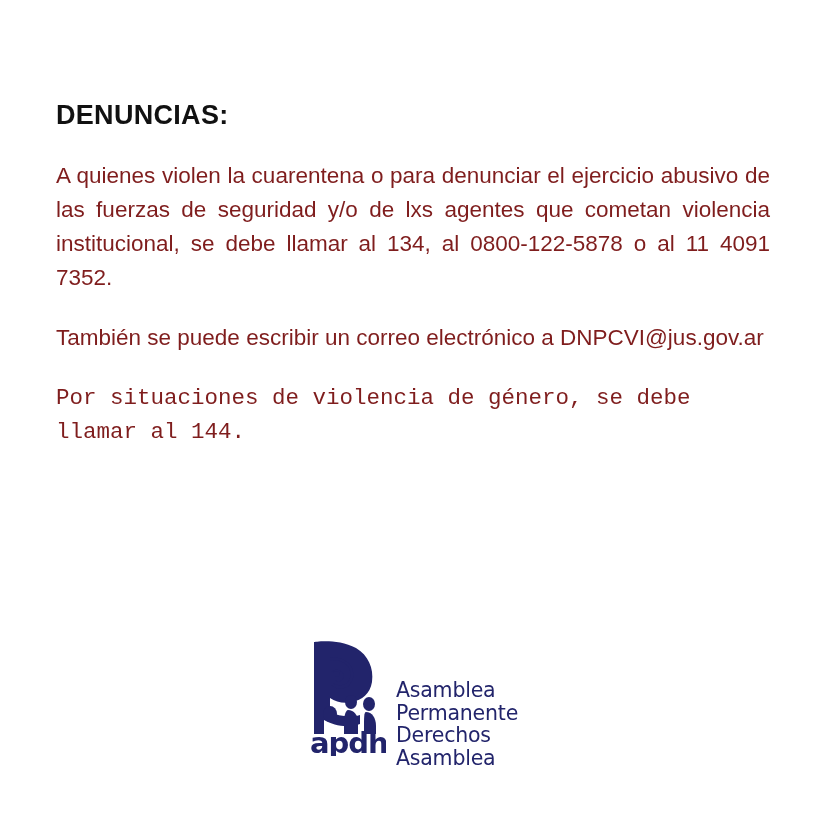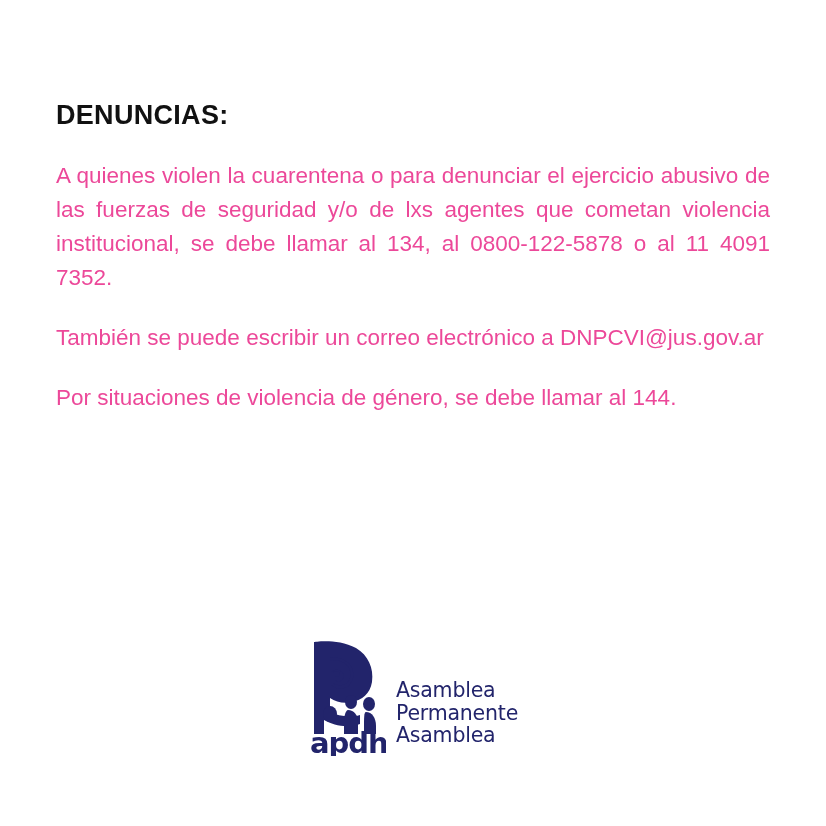--- a/index.html
+++ b/index.html
@@ -30,25 +30,26 @@
     font-size: 27px;
     font-weight: bold;
     letter-spacing: 0.3px;
     margin: 0 0 28px 0;
     color: #111111;
   }
   .para {
     font-size: 22.5px;
     line-height: 34px;
     margin: 0 0 26px 0;
-    color: #ec4899;
+    color: #7f1d1d;
     text-align: justify;
   }
   .para:last-child {
     margin-bottom: 12px;
+    font-family: Liberation Mono, monospace;
   }
   .para.no-justify {
     text-align: left;
   }
   .logo-wrap {
     position: absolute;
     left: 0;
     right: 0;
     top: 638px;
     display: flex;
@@ -104,18 +105,19 @@
             <ellipse cx="43" cy="64" rx="6" ry="7"></ellipse>
             <path d="M58 74 C64 74 68 80 68 88 L68 96 L56 96 L56 88 C56 80 56 74 58 74 Z"></path>
             <ellipse cx="61" cy="66" rx="6" ry="7"></ellipse>
           </g>
           <text x="2" y="115" font-family="DejaVu Sans, sans-serif" font-size="29" font-weight="bold" fill="#22246b" letter-spacing="-1">apdh</text>
         </svg>
       </div>
       <div class="logo-text">
         <span>Asamblea</span>
         <span>Permanente</span>
+        <span>Derechos</span>
         <span>Asamblea</span>
       </div>
     </div>
   </div>
 
 </div>
 
 </body></html>

